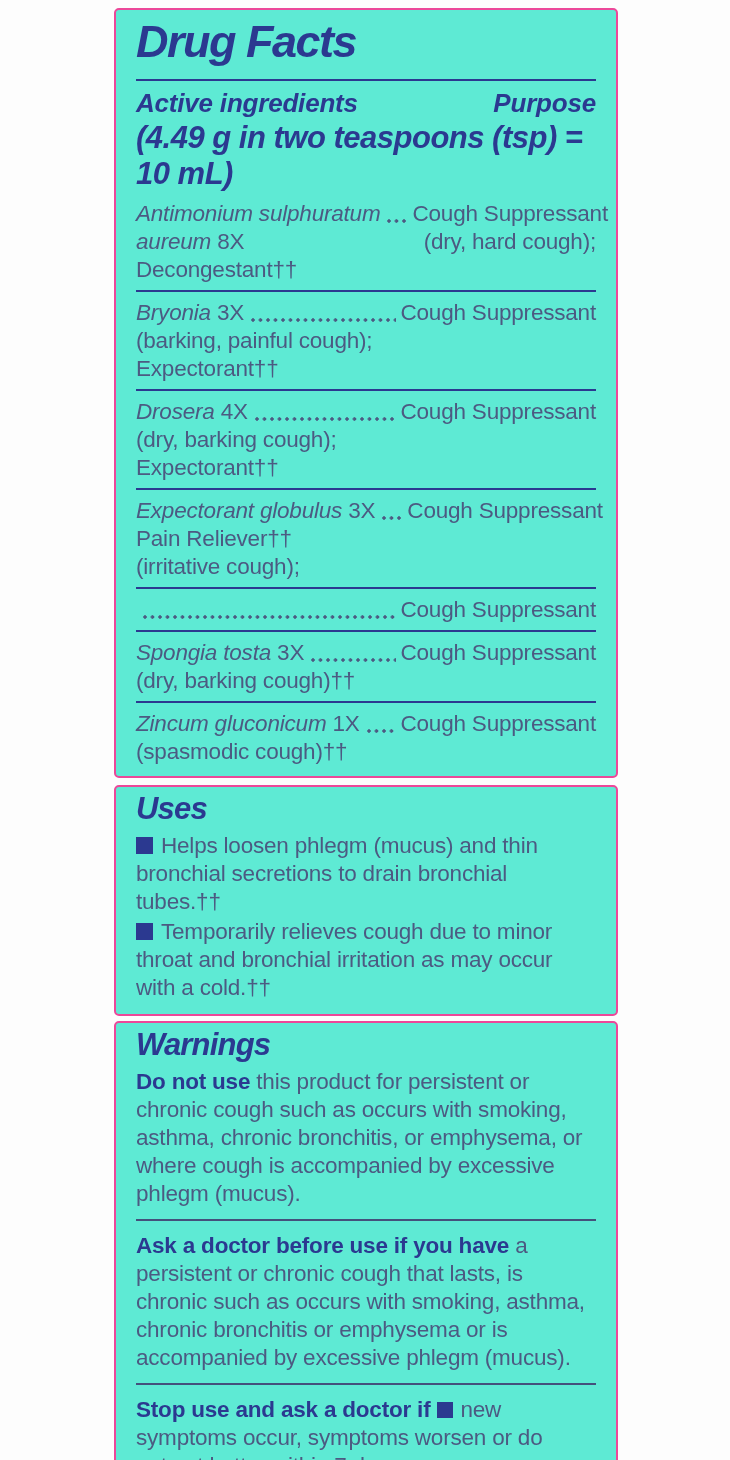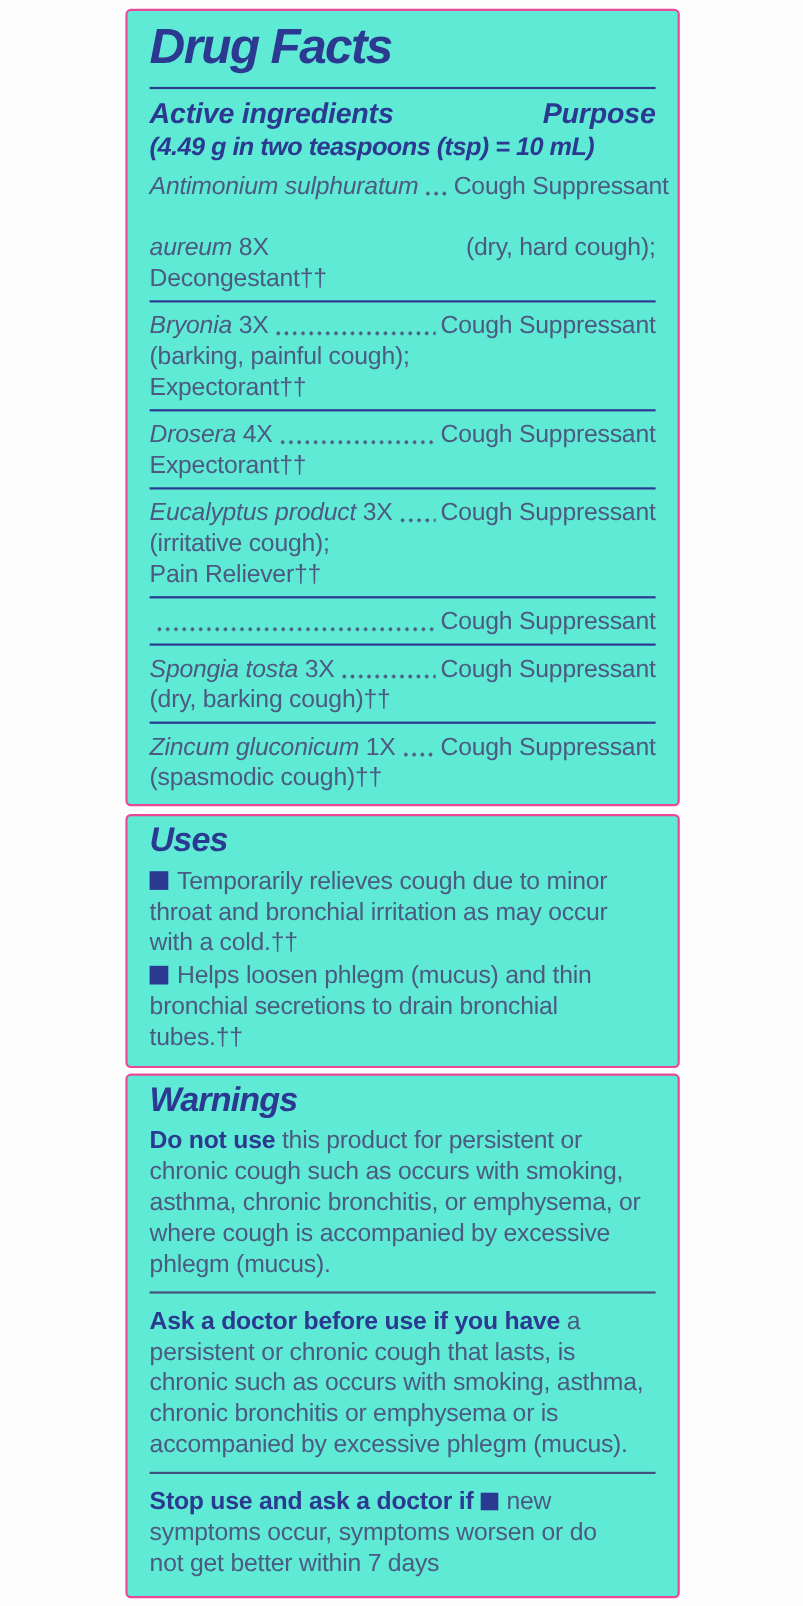--- a/index.html
+++ b/index.html
@@ -23,39 +23,39 @@
   h1.title {
     font-size:45px; font-style:italic; font-weight:bold;
     color:#2b3990; letter-spacing:-1.5px; margin:2px 0 0 0;
   }
   .title-rule { border-top:2px solid #2b3990; margin:11px 0 7px 0; }
   .cols-header {
     display:flex; justify-content:space-between; align-items:baseline;
     font-size:26px; font-weight:bold; font-style:italic; color:#2b3990;gap:24px;
   }
   .subtitle {
-    font-size:23px; font-weight:bold; font-style:italic; color:#2b3990;
+    font-size:31px; font-weight:bold; font-style:italic; color:#2b3990;
     margin:1px 0 8px 0; letter-spacing:-0.5px;
   }
 
   .bd { font-size:22.5px; line-height:28px; color:#4c5a82; }
 
   .ing-row { font-size:22.5px; line-height:28px; color:#4c5a82; }
   .l1 { display:flex; align-items:flex-start; }
   .nm { white-space:nowrap; }
   .nm i { font-style:italic; }
   .leader {
     flex:1 1 auto; height:4px; align-self:flex-end;
     margin:0 5px 5px 7px;
     background-image:radial-gradient(circle at 2px 2px, #4c5a82 1.5px, rgba(0,0,0,0) 1.9px);
     background-size:7.5px 4px; background-repeat:repeat-x;
     min-width:20px;
   }
   .pp { white-space:nowrap; }
-  .split { display:flex; justify-content:space-between; align-items:flex-start;margin-top:28px; }
+  .split { display:flex; justify-content:space-between; align-items:flex-start; }
   .right { text-align:left; }
   .row-rule { border-top:2px solid #2b3990; margin:6px 0 7px 0; }
 
   h2.sec {
     font-size:31px; font-style:italic; font-weight:bold;
     color:#2b3990; letter-spacing:-0.8px; margin:0 0 5px 0;
   }
   .bullet { margin:0 0 2px 0; }
   .sq {
     display:inline-block; width:17px; height:17px;
@@ -107,32 +107,33 @@
       <div class="right">Expectorant††</div>
     </div>
     <div class="row-rule"></div>
 
     <div class="ing-row">
       <div class="l1">
         <span class="nm"><i>Drosera</i> <span>4X</span></span>
         <span class="leader"></span>
         <span class="pp">Cough Suppressant</span>
       </div>
+      <div class="right">(dry, barking cough);</div>
       <div class="right">Expectorant††</div>
     </div>
     <div class="row-rule"></div>
 
     <div class="ing-row">
       <div class="l1">
-        <span class="nm"><i>Eucalyptus product</i> <span>3X</span></span>
+        <span class="nm"><i>Expectorant globulus</i> <span>3X</span></span>
         <span class="leader"></span>
         <span class="pp">Cough Suppressant</span>
       </div>
+      <div class="right">Pain Reliever††</div>
       <div class="right">(irritative cough);</div>
-      <div class="right">Pain Reliever††</div>
     </div>
     <div class="row-rule"></div>
 
     <div class="ing-row">
       <div class="l1">
         <span class="leader"></span>
         <span class="pp">Cough Suppressant</span>
       </div>
     </div>
     <div class="row-rule"></div>
@@ -152,22 +153,22 @@
         <span class="nm"><i>Zincum gluconicum</i> <span>1X</span></span>
         <span class="leader"></span>
         <span class="pp">Cough Suppressant</span>
       </div>
       <div class="right">(spasmodic cough)††</div>
     </div>
   </section>
 
   <section class="box box2">
     <h2 class="sec">Uses</h2>
+    <p class="bd bullet"><span class="sq"></span><span>Helps loosen phlegm (mucus) and thin bronchial secretions to drain bronchial tubes.††</span></p>
     <p class="bd bullet"><span class="sq"></span><span>Temporarily relieves cough due to minor throat and bronchial irritation as may occur with a cold.††</span></p>
-    <p class="bd bullet"><span class="sq"></span><span>Helps loosen phlegm (mucus) and thin bronchial secretions to drain bronchial tubes.††</span></p>
   </section>
 
   <section class="box box3">
     <h2 class="sec">Warnings</h2>
 
     <p class="bd wpar"><b>Do not use</b> <span>this product for persistent or chronic cough such as occurs with smoking, asthma, chronic bronchitis, or emphysema, or where cough is accompanied by excessive phlegm (mucus).</span></p>
     <div class="w-rule"></div>
 
     <p class="bd wpar"><b>Ask a doctor before use if you have</b> <span>a persistent or chronic cough that lasts, is chronic such as occurs with smoking, asthma, chronic bronchitis or emphysema or is accompanied by excessive phlegm (mucus).</span></p>
     <div class="w-rule"></div>

